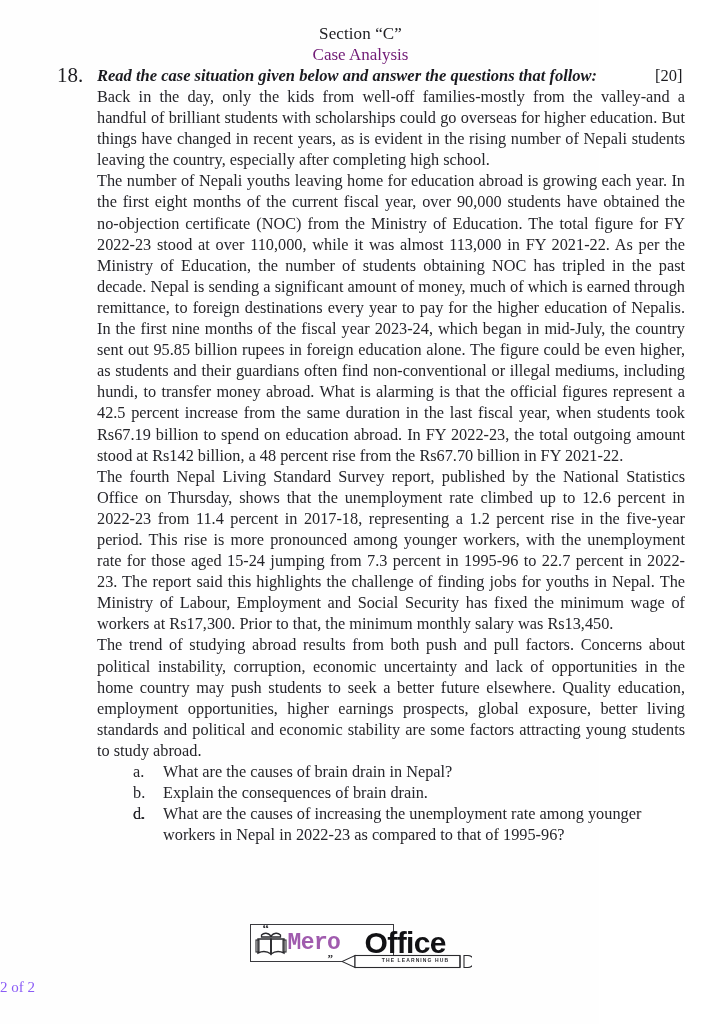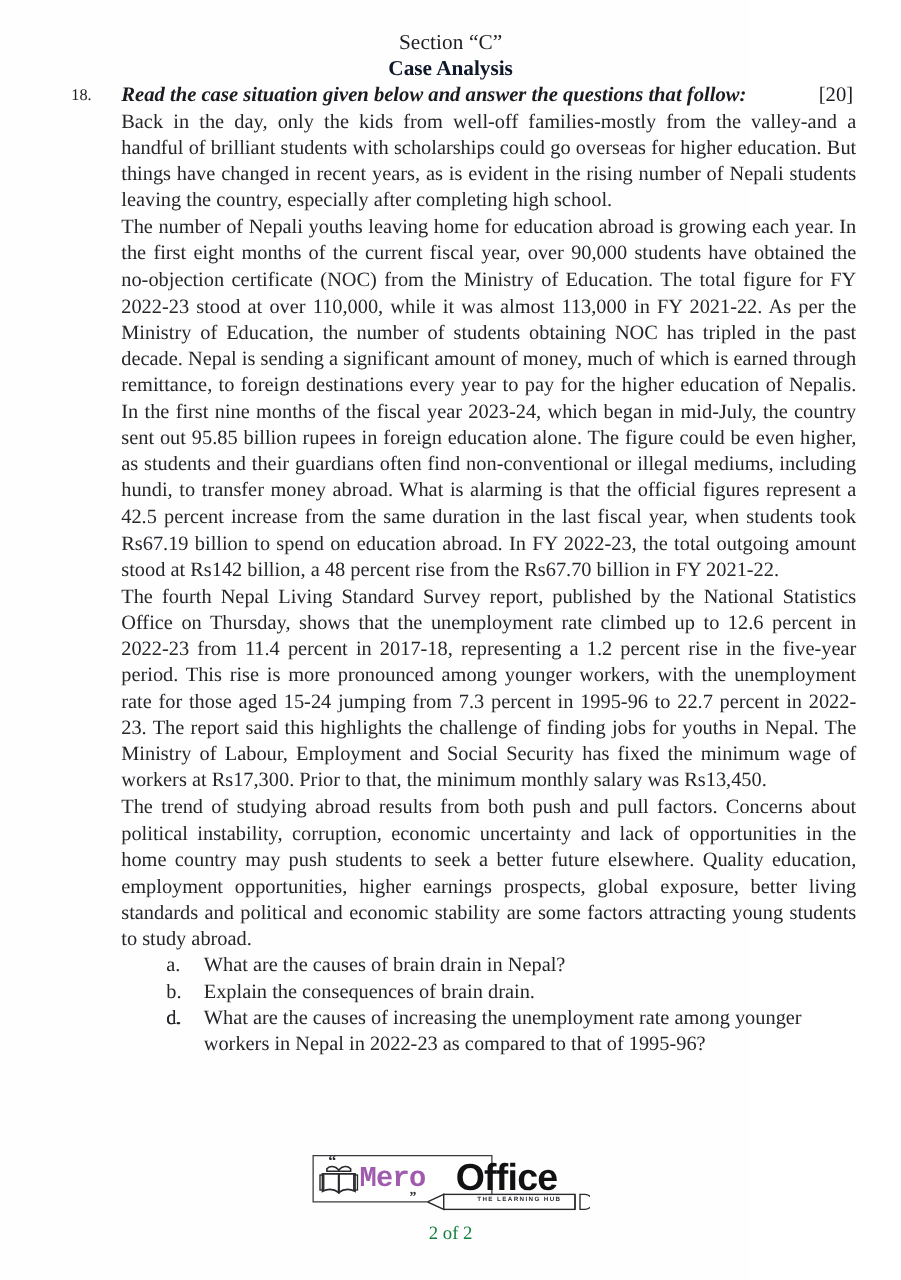--- a/index.html
+++ b/index.html
@@ -36,30 +36,30 @@
     color: #1d1d21;
   }
   .case-head {
     position: absolute;
     left: 0;
     top: 45px;
     width: 721px;
     text-align: center;
     font-size: 17px;
     line-height: 20px;
-    font-weight: bold;
-    color: #0f172a;
+    font-weight: normal;
+    color: #701a75;
   }
 
   
   .q-number {
     position: absolute;
     left: 57px;
     top: 65px;
-    font-size: 13px;
+    font-size: 21px;
     line-height: 21px;
     color: #1d1d21;
   }
   .q-instruction {
     position: absolute;
     left: 97px;
     top: 65px;
     width: 512px;
     font-size: 16.5px;
     line-height: 21px;
@@ -219,24 +219,23 @@
     font-size: 11px;
     font-weight: bold;
     color: #2a2a2e;
   }
 
   .page-footer {
     position: absolute;
     left: 0;
     top: 978px;
     width: 721px;
-    text-align: center;
     font-size: 15px;
     line-height: 19px;
-    color: #15803d;
+    color: #8b5cf6;
   }
 </style>
 </head>
 <body>
 
 <div class="page">
 
   <div class="section-head">Section “C”</div>
   <div class="case-head">Case Analysis</div>
 

